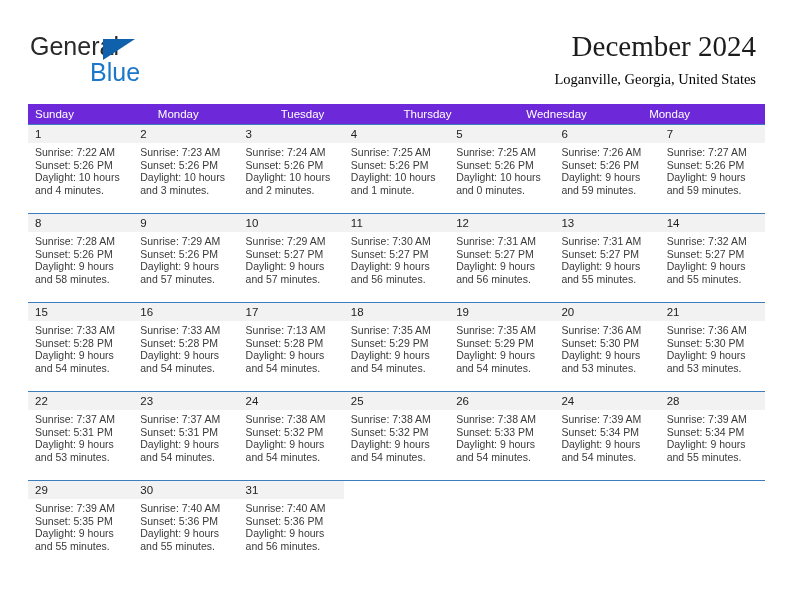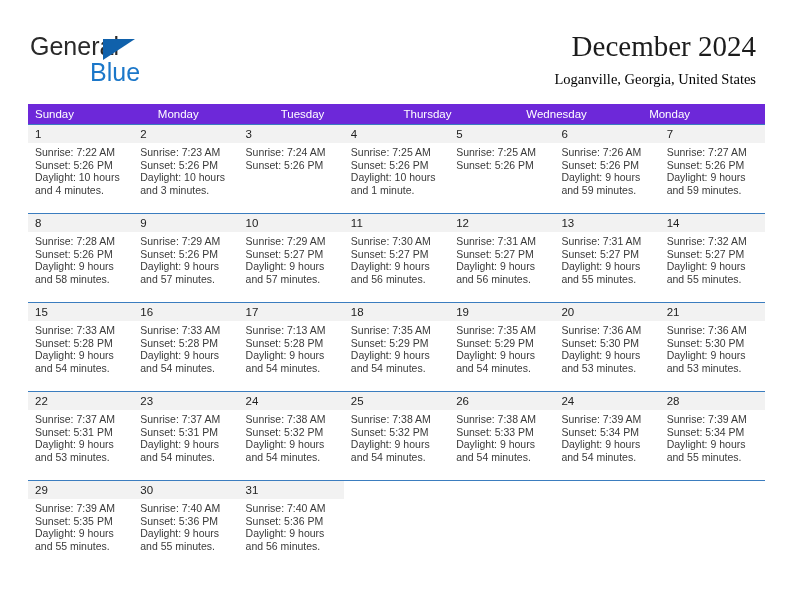--- a/index.html
+++ b/index.html
@@ -208,39 +208,41 @@
           <div class="daylight-line">Daylight: 10 hours and 3 minutes.</div>
         </div>
       </div>
       <div class="day-cell">
         <div class="day-num-band">
             <span class="day-num">3</span>
           </div>
         <div class="day-info">
           <div>Sunrise: 7:24 AM</div>
           <div>Sunset: 5:26 PM</div>
+          <div class="daylight-line">Daylight: 10 hours and 2 minutes.</div>
         </div>
       </div>
       <div class="day-cell">
         <div class="day-num-band">
             <span class="day-num">4</span>
           </div>
         <div class="day-info">
           <div>Sunrise: 7:25 AM</div>
           <div>Sunset: 5:26 PM</div>
           <div class="daylight-line">Daylight: 10 hours and 1 minute.</div>
         </div>
       </div>
       <div class="day-cell">
         <div class="day-num-band">
             <span class="day-num">5</span>
           </div>
         <div class="day-info">
           <div>Sunrise: 7:25 AM</div>
           <div>Sunset: 5:26 PM</div>
+          <div class="daylight-line">Daylight: 10 hours and 0 minutes.</div>
         </div>
       </div>
       <div class="day-cell">
         <div class="day-num-band">
             <span class="day-num">6</span>
           </div>
         <div class="day-info">
           <div>Sunrise: 7:26 AM</div>
           <div>Sunset: 5:26 PM</div>
           <div class="daylight-line">Daylight: 9 hours and 59 minutes.</div>

